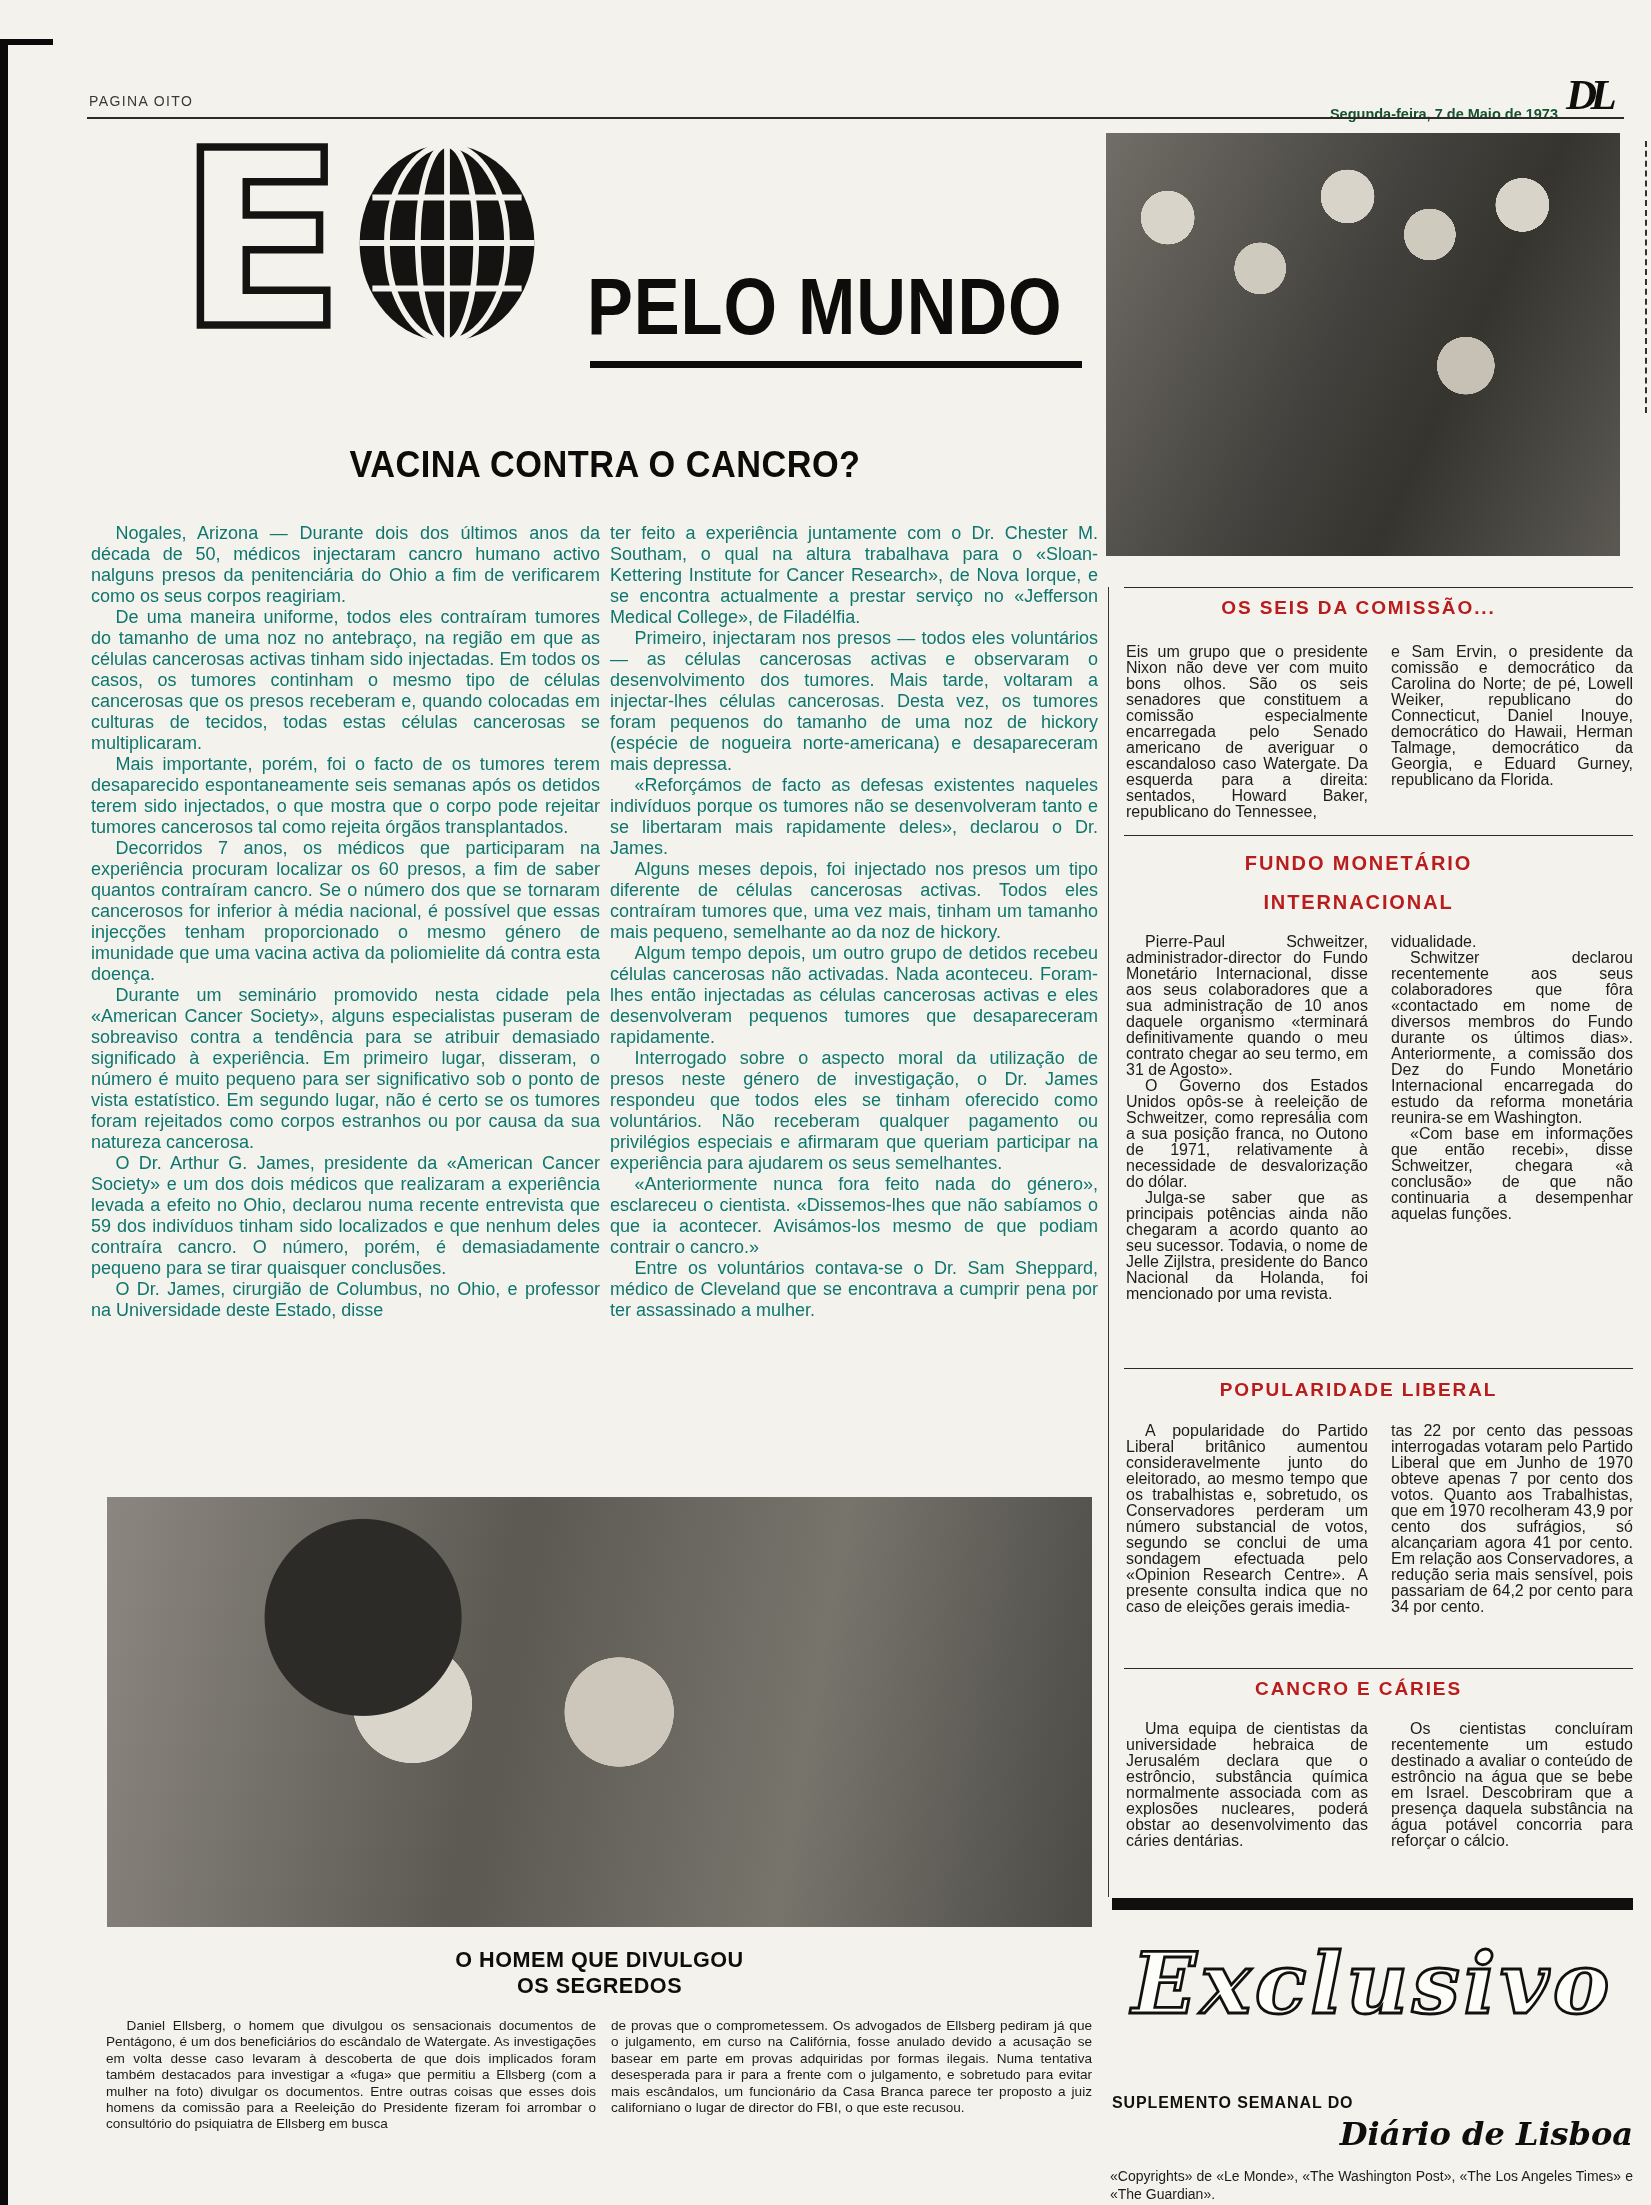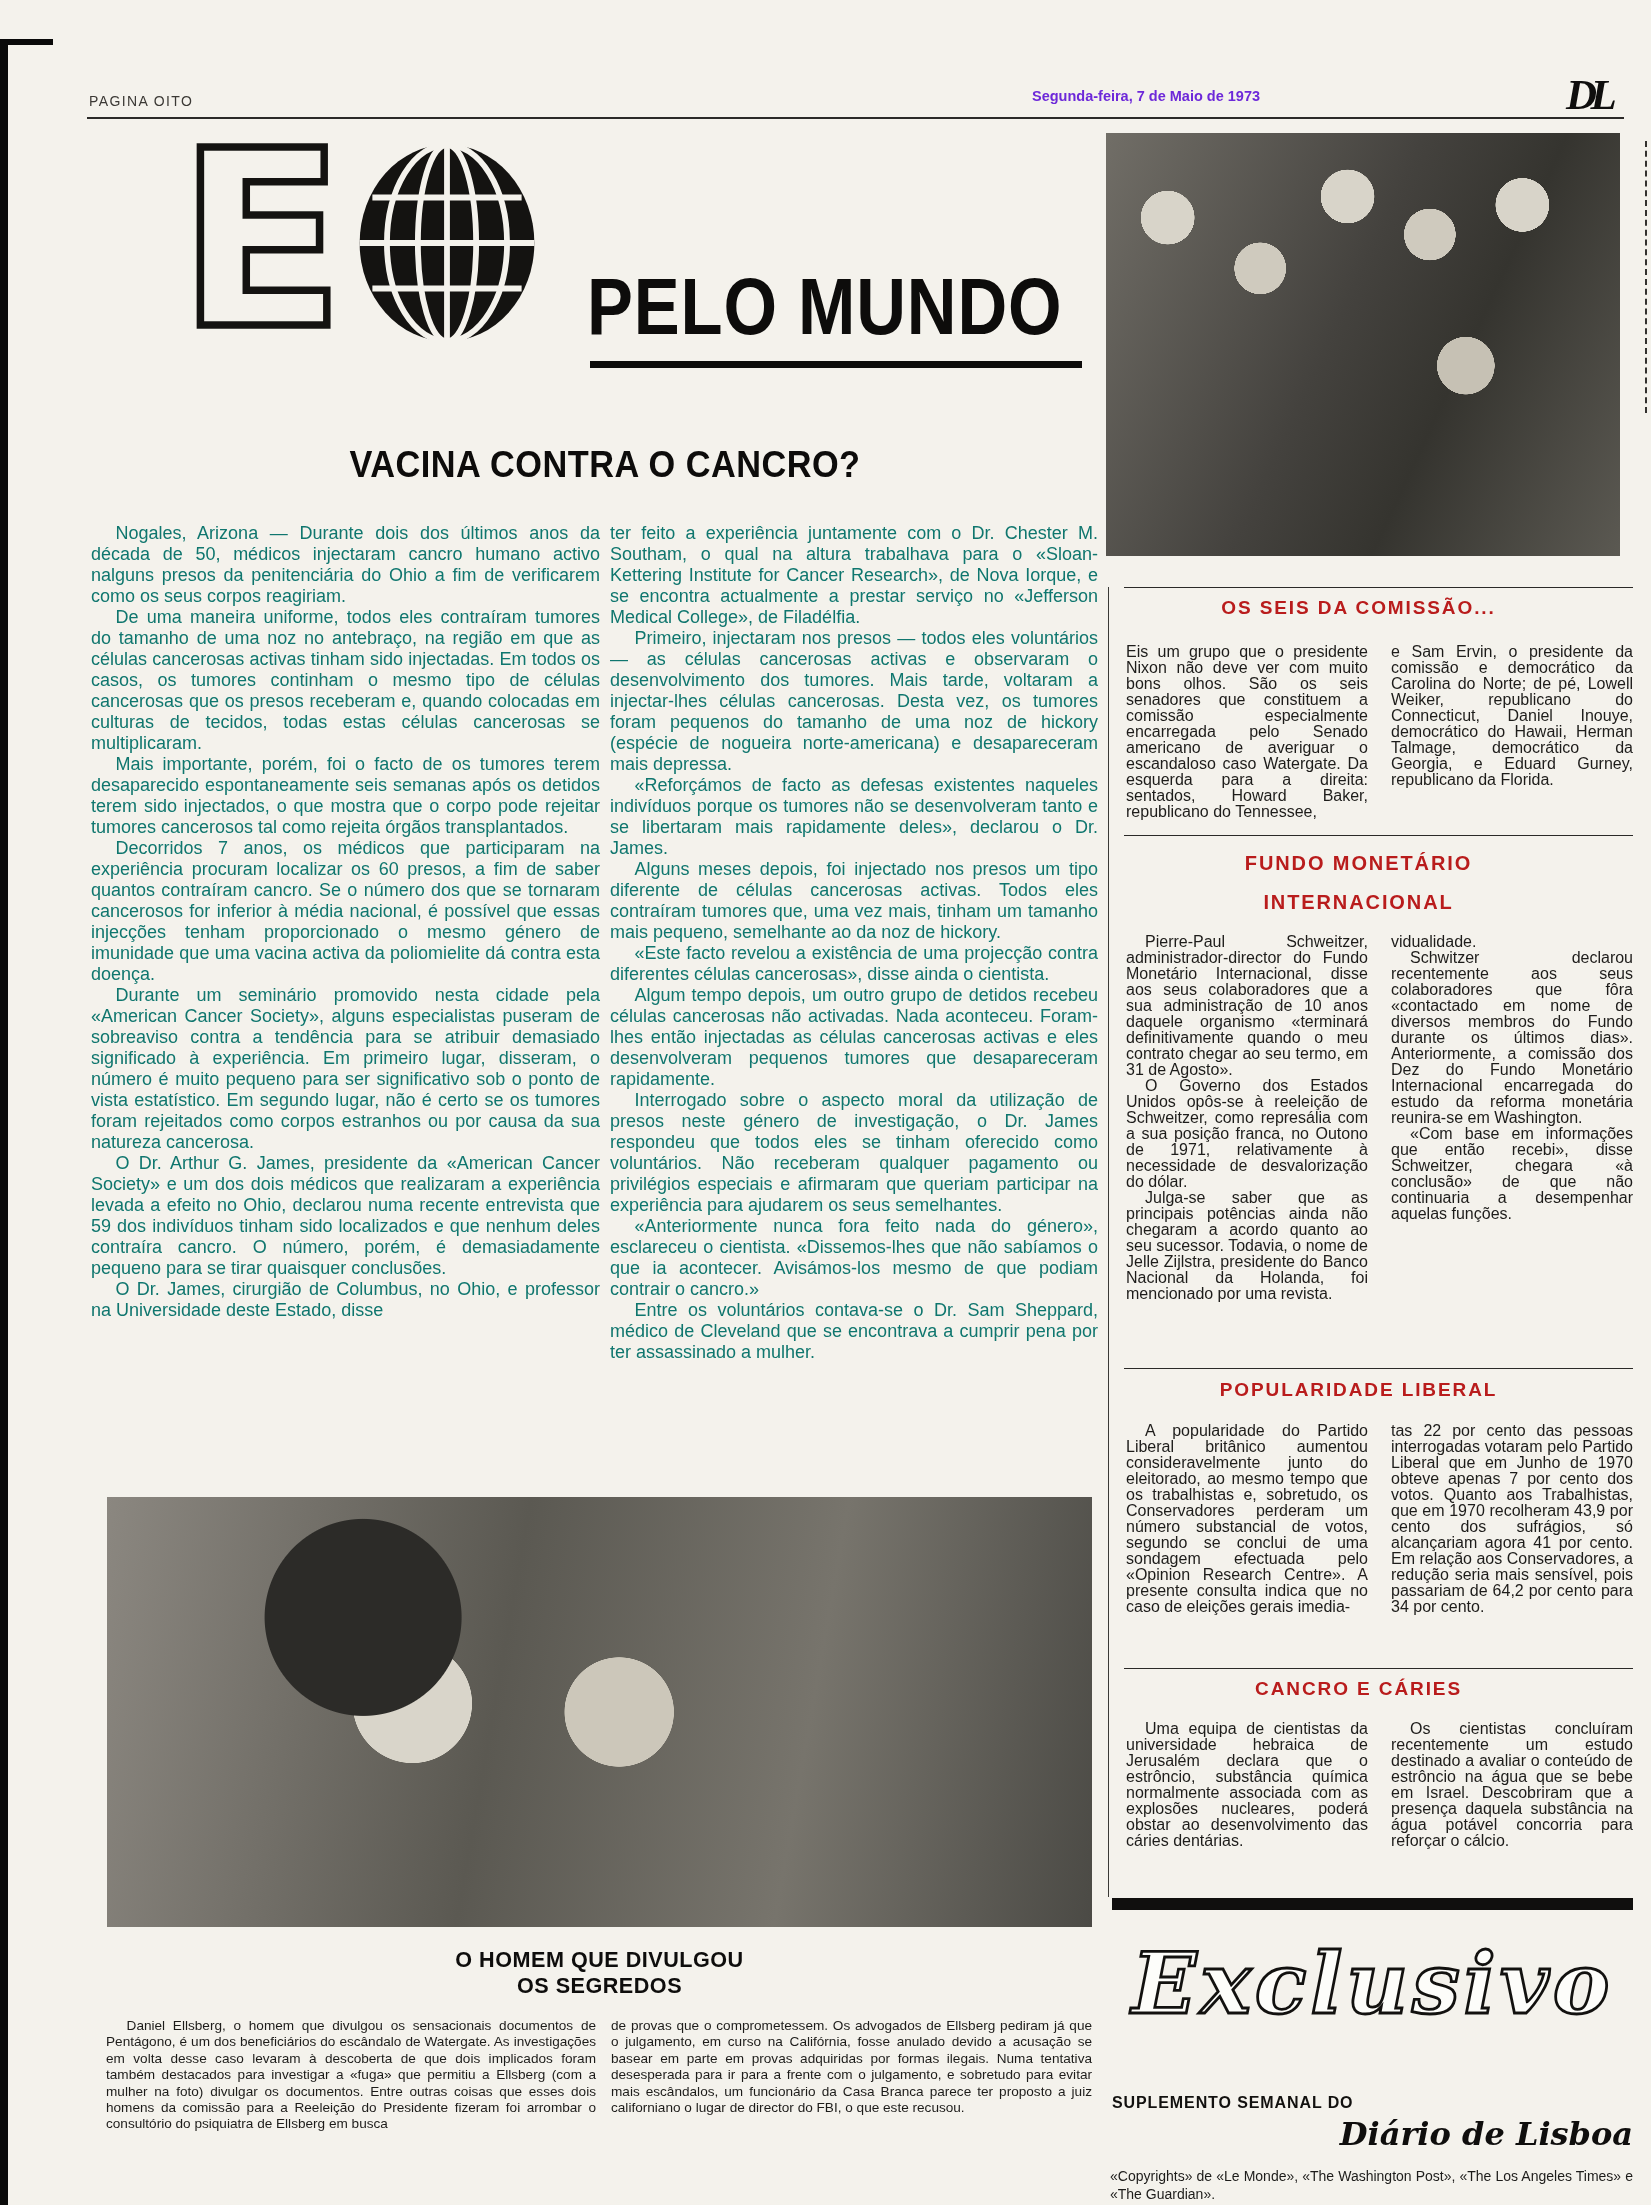--- a/index.html
+++ b/index.html
@@ -15,21 +15,21 @@
   .hr{position:absolute;background:#2b2a28;}
   .vr{position:absolute;background:#3a3936;}
 
   
   .scan-left{left:0;top:41px;width:7.5px;height:2164px;background:#0a0a0a;}
   .scan-corner{left:0;top:39px;width:53px;height:5.6px;background:#0a0a0a;}
   .scan-dashes{left:1645px;top:141px;height:272px;width:0;border-left:2.8px dashed #33312e;}
 
   
   .hdr-left{left:89px;top:93px;font-size:14px;letter-spacing:1.4px;color:#3b3935;}
-  .hdr-right{left:1032px;top:88px;width:526px;text-align:left;font-size:14.5px;font-weight:bold;color:#6d28d9;}
+  .hdr-right{left:1032px;top:106px;width:526px;text-align:right;font-size:14.5px;font-weight:bold;color:#14532d;}
   .dl-logo{left:1566px;top:70px;font-family:Liberation Serif, serif;font-style:italic;font-weight:bold;
            font-size:43px;letter-spacing:-6.6px;color:#0f0e0d;}
   .hdr-rule{left:87px;top:117px;width:1537px;height:1.9px;}
 
   
   .initial-e{
     left:178px;top:131px;width:160px;
     font-family:"DejaVu Sans", sans-serif;font-weight:bold;
     font-size:244px;line-height:221px;
     color:#f4f2ec;-webkit-text-stroke:7.5px #141311;
@@ -153,21 +153,20 @@
     <p>Durante um seminário promovido nesta cidade pela «American Cancer Society», alguns especialistas puseram de sobreaviso contra a tendência para se atribuir demasiado significado à experiência. Em primeiro lugar, disseram, o número é muito pequeno para ser significativo sob o ponto de vista estatístico. Em segundo lugar, não é certo se os tumores foram rejeitados como corpos estranhos ou por causa da sua natureza cancerosa.</p>
     <p>O Dr. Arthur G. James, presidente da «American Cancer Society» e um dos dois médicos que realizaram a experiência levada a efeito no Ohio, declarou numa recente entrevista que 59 dos indivíduos tinham sido localizados e que nenhum deles contraíra cancro. O número, porém, é demasiadamente pequeno para se tirar quaisquer conclusões.</p>
     <p>O Dr. James, cirurgião de Columbus, no Ohio, e professor na Universidade deste Estado, disse</p>
   </div>
 
   <div class="abs body-text col2">
     <p class="noindent">ter feito a experiência juntamente com o Dr. Chester M. Southam, o qual na altura trabalhava para o «Sloan-Kettering Institute for Cancer Research», de Nova Iorque, e se encontra actualmente a prestar serviço no «Jefferson Medical College», de Filadélfia.</p>
     <p>Primeiro, injectaram nos presos — todos eles voluntários — as células cancerosas activas e observaram o desenvolvimento dos tumores. Mais tarde, voltaram a injectar-lhes células cancerosas. Desta vez, os tumores foram pequenos do tamanho de uma noz de hickory (espécie de nogueira norte-americana) e desapareceram mais depressa.</p>
     <p>«Reforçámos de facto as defesas existentes naqueles indivíduos porque os tumores não se desenvolveram tanto e se libertaram mais rapidamente deles», declarou o Dr. James.</p>
     <p>Alguns meses depois, foi injectado nos presos um tipo diferente de células cancerosas activas. Todos eles contraíram tumores que, uma vez mais, tinham um tamanho mais pequeno, semelhante ao da noz de hickory.</p>
-    <p>«Este facto revelou a existência de uma projecção contra diferentes células cancerosas», disse ainda o cientista.</p>
     <p>Algum tempo depois, um outro grupo de detidos recebeu células cancerosas não activadas. Nada aconteceu. Foram-lhes então injectadas as células cancerosas activas e eles desenvolveram pequenos tumores que desapareceram rapidamente.</p>
     <p>Interrogado sobre o aspecto moral da utilização de presos neste género de investigação, o Dr. James respondeu que todos eles se tinham oferecido como voluntários. Não receberam qualquer pagamento ou privilégios especiais e afirmaram que queriam participar na experiência para ajudarem os seus semelhantes.</p>
     <p>«Anteriormente nunca fora feito nada do género», esclareceu o cientista. «Dissemos-lhes que não sabíamos o que ia acontecer. Avisámos-los mesmo de que podiam contrair o cancro.»</p>
     <p>Entre os voluntários contava-se o Dr. Sam Sheppard, médico de Cleveland que se encontrava a cumprir pena por ter assassinado a mulher.</p>
   </div>
 
   <div class="vr rail-divider"></div>
 
   <div class="hr rail-rule" style="top:587px;"></div>
   <div class="abs rail-head" style="top:597px;">OS SEIS DA COMISSÃO...</div>

